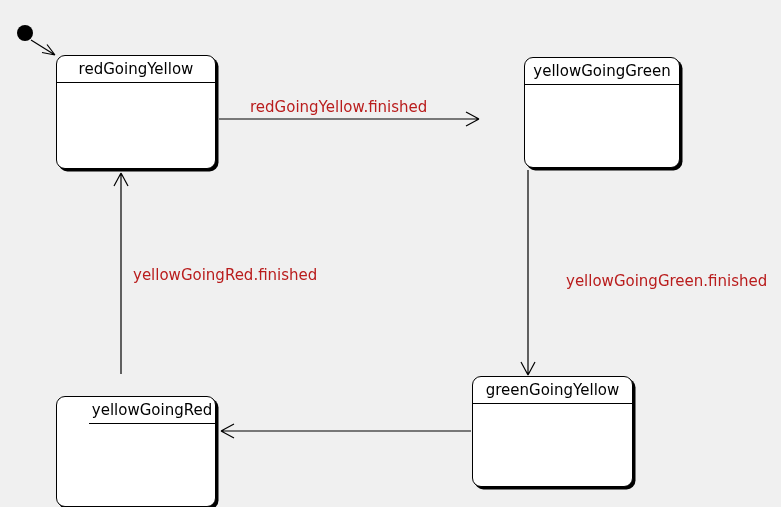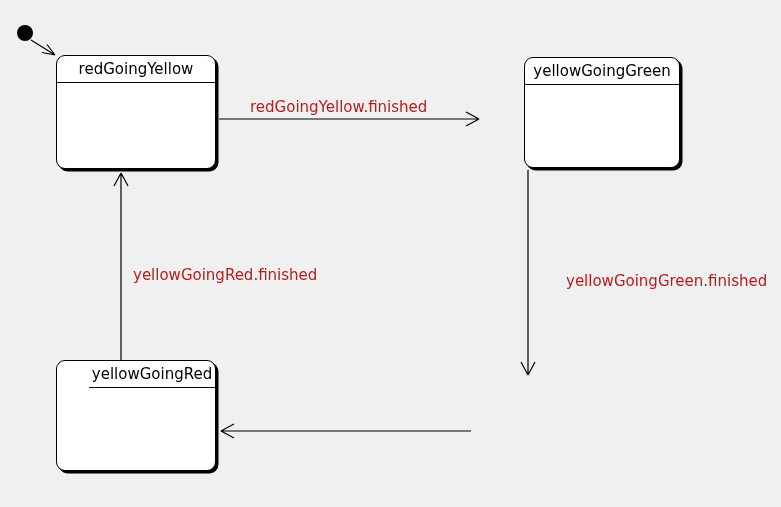--- a/index.html
+++ b/index.html
@@ -38,21 +38,21 @@
     border-bottom: 1px solid #000000;
     white-space: nowrap;
     overflow: hidden;
   }
   .state-body {
     flex: 1;
   }
   #state-redGoingYellow   { left: 56px;  top: 55px;  width: 160px; height: 114px; }
   #state-yellowGoingGreen { left: 480px; top: 57px;  width: 156px; height: 111px; margin-left: 44px; }
   #state-greenGoingYellow { left: 472px; top: 376px; width: 161px; height: 111px; }
-  #state-yellowGoingRed   { left: 56px;  top: 360px; width: 160px; height: 111px; padding-left: 32px; }
+  #state-yellowGoingRed   { left: 56px;  top: 396px; width: 160px; height: 111px; padding-left: 32px; }
   .t-label {
     position: absolute;
     font-size: 15px;
     color: #b91c1c;
     white-space: nowrap;
   }
   #label-t1 { left: 250px; top: 98px;  }
   #label-t2 { left: 546px; top: 272px; margin-left: 20px; }
   #label-t3 { left: 238px; top: 410px; }
   #label-t4 { left: 133px; top: 266px; }
@@ -80,20 +80,24 @@
   <div class="state" id="state-redGoingYellow">
     <div class="state-title">redGoingYellow</div>
     <div class="state-body"></div>
   </div>
 
   <div class="state" id="state-yellowGoingGreen">
     <div class="state-title">yellowGoingGreen</div>
     <div class="state-body"></div>
   </div>
 
+  <div class="state" id="state-greenGoingYellow">
+    <div class="state-title">greenGoingYellow</div>
+    <div class="state-body"></div>
+  </div>
 
   <div class="state" id="state-yellowGoingRed">
     <div class="state-title">yellowGoingRed</div>
     <div class="state-body"></div>
   </div>
 
   <div class="t-label" id="label-t1">redGoingYellow.finished</div>
   <div class="t-label" id="label-t2">yellowGoingGreen.finished</div>
   <div class="t-label" id="label-t4">yellowGoingRed.finished</div>
 

